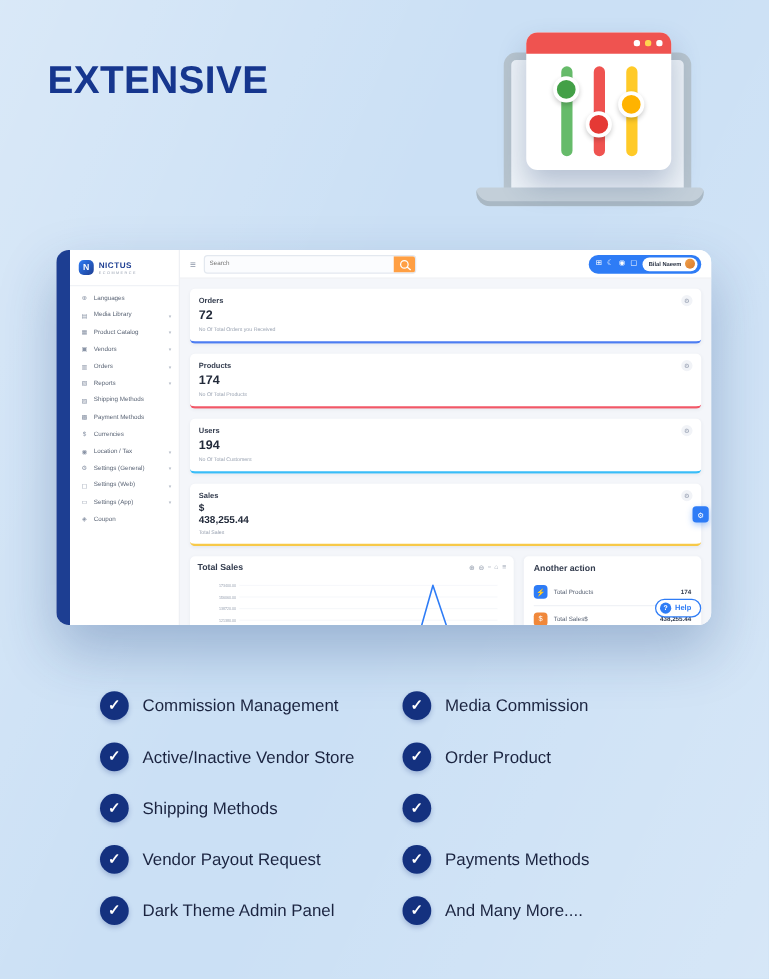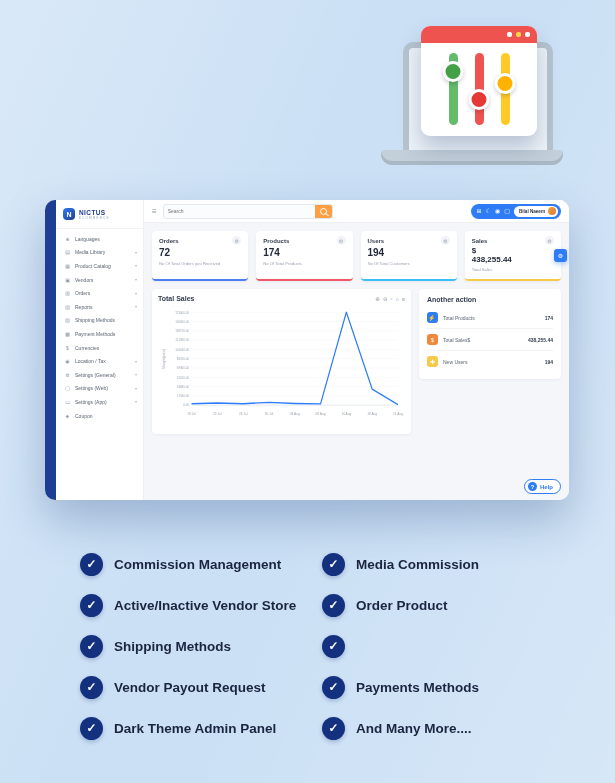--- a/index.html
+++ b/index.html
@@ -54,21 +54,21 @@
   .searchbox input{flex:1;border:none;outline:none;background:transparent;font-size:5px;padding:0 4px;color:#333;font-family:inherit;}
   .search-btn{width:17px;height:13px;background:#ff9f43;border:none;display:flex;align-items:center;justify-content:center;cursor:pointer;padding:0;}
   .mag{position:relative;width:5px;height:5px;border:1.2px solid #fff;border-radius:50%;display:inline-block;}
   .mag::after{content:"";position:absolute;right:-2.5px;bottom:-2px;width:3.5px;height:1.2px;background:#fff;transform:rotate(40deg);}
   .user-pill{margin-left:auto;height:15px;background:#2e7cf6;border-radius:8px;display:flex;align-items:center;gap:4px;padding:0 3px 0 6px;}
   .tb-ic{font-size:6px;color:#fff;line-height:1;cursor:pointer;}
   .user-chip{background:#fff;border-radius:7px;height:11px;display:flex;align-items:center;gap:3px;padding:0 2px 0 5px;cursor:pointer;}
   .user-name{font-size:4.6px;color:#2b3445;font-weight:bold;white-space:nowrap;}
   .avatar{width:8px;height:8px;border-radius:50%;background:linear-gradient(135deg,#f0a04b,#d97b2c);}
   .content{padding:8px;flex:1;}
-  .stats{display:flex;gap:8px;}
+  .stats{display:flex;gap:8px;flex-direction:column;}
   .stat-card{flex:1;position:relative;background:#fff;border-radius:4px;box-shadow:0 1px 3px rgba(30,50,90,.06);padding:5px 7px 4px;}
   .sc-head{display:flex;align-items:center;justify-content:space-between;}
   .sc-title{font-size:6px;font-weight:bold;color:#333c4e;}
   .sc-gear{width:9px;height:9px;border-radius:50%;background:#f1f3f7;color:#98a1b3;font-size:5px;
     display:flex;align-items:center;justify-content:center;cursor:pointer;}
   .sc-val{font-size:10px;font-weight:bold;color:#222a3a;margin-top:2px;}
   .sc-val.small{font-size:8px;margin-top:0;}
   .sc-cur{font-size:8px;font-weight:bold;color:#222a3a;margin-top:1px;}
   .sc-sub{font-size:4.2px;color:#9aa3b2;margin-top:3px;padding-bottom:3px;white-space:nowrap;overflow:hidden;}
   .sc-side{position:absolute;right:-6px;top:18px;width:13px;height:13px;border-radius:3px;background:#2e7cf6;color:#fff;
@@ -89,27 +89,27 @@
   .act-val{margin-left:auto;font-size:5px;font-weight:bold;color:#333c4e;}
   .help-btn{position:absolute;right:8px;bottom:6px;display:flex;align-items:center;gap:3px;background:#fff;
     border:1px solid #2e7cf6;border-radius:9px;padding:2px 7px 2px 3px;color:#2e7cf6;font-size:6px;font-weight:bold;
     font-family:inherit;cursor:pointer;}
   .help-q{width:9px;height:9px;border-radius:50%;background:#2e7cf6;color:#fff;font-size:5.5px;display:flex;align-items:center;justify-content:center;}
   
   .features{position:absolute;left:80px;top:552px;display:grid;grid-template-columns:242px auto;row-gap:17px;}
   .feature{display:flex;align-items:center;gap:11px;height:24px;}
   .badge{width:23px;height:23px;border-radius:50%;background:#14317f;color:#fff;font-size:12px;font-weight:bold;
     display:flex;align-items:center;justify-content:center;flex:0 0 auto;box-shadow:0 2px 4px rgba(20,49,127,.25);}
-  .feature-text{font-size:13.5px;font-weight:700;color:#1b2440;white-space:nowrap;}
+  .feature-text{font-size:13.5px;font-weight:400;color:#1b2440;white-space:nowrap;}
 </style>
 </head>
 <body>
 
 <h1 class="hero-title">
-  <br>
+  <span>EXTENSIVE</span><br>
 </h1>
 
 <div class="laptop">
   <div class="screen"></div>
   <div class="base"></div>
   <div class="window">
     <div class="win-bar">
       <span class="win-dot"></span>
       <span class="win-dot y"></span>
       <span class="win-dot"></span>

